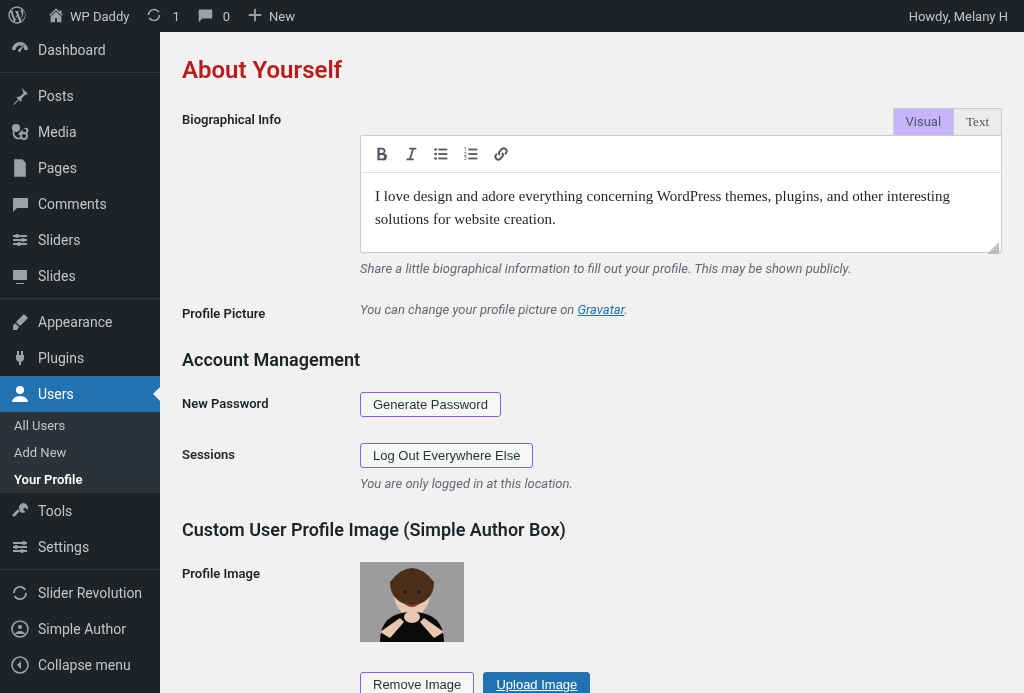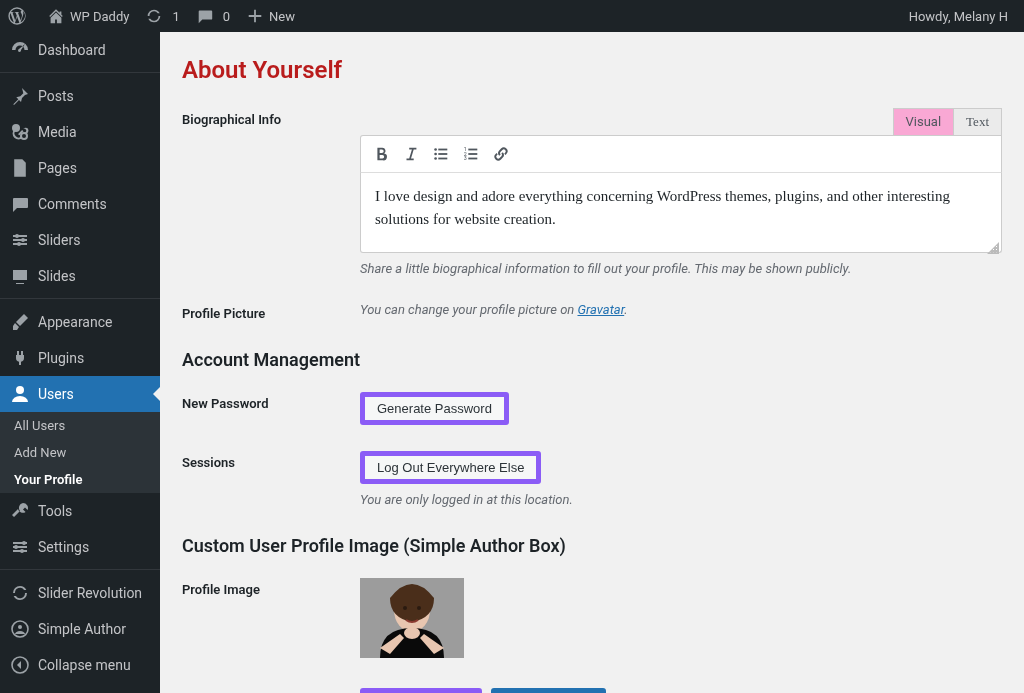--- a/index.html
+++ b/index.html
@@ -1,21 +1,21 @@
 <!DOCTYPE html>
 <html><head>
 <meta charset="utf-8">
 <style>
   * { box-sizing: border-box; margin: 0; padding: 0; }
   body { font-family: -apple-system, "Segoe UI", Roboto, Oxygen-Sans, Ubuntu, Cantarell, "Helvetica Neue", sans-serif; font-size: 13px; background: #f1f1f1; color: #3c434a; }
 
   
   #adminbar { position:relative; height:32px; background:#1d2327; color:#c3c4c7; display:flex; align-items:center; justify-content:space-between; font-size:13px; padding:0 8px 0 0; }
   #adminbar .abgroup { display:flex; align-items:center; height:100%; }
-  .abitem { display:flex; align-items:center; height:100%; padding:0 8px; cursor:pointer; color:#c3c4c7; }
+  .abitem { display:flex; align-items:flex-end; height:100%; padding:8px 8px; cursor:pointer; color:#c3c4c7; }
   .abitem .abicon { display:inline-flex; width:18px; height:18px; align-items:center; justify-content:center; margin-right:5px; }
   .abitem .abicon svg { width:18px; height:18px; fill:#9ca2a7; }
   .abnum { margin-left:4px; }
 
   
   #adminmenu { width:160px; background:#1d2327; color:#c3c4c7; float:left; min-height:661px; }
   .menuitem { display:flex; align-items:center; padding:8px 10px; cursor:pointer; color:#c3c4c7; font-size:14px; }
   .menuitem .micon { width:20px; height:20px; display:inline-flex; align-items:center; justify-content:center; margin-right:8px; }
   .menuitem .micon svg { width:20px; height:20px; fill:#9ca2a7; }
   .menuitem.current { background:#2271b1; color:#fff; position:relative; }
@@ -35,32 +35,32 @@
   h3.sect { font-size:18px; font-weight:600; color:#1d2327; margin:28px 0 22px 0; }
   .formrow { display:flex; align-items:flex-start; margin-bottom:26px; }
   .formrow.gap-sm { margin-bottom:3px; }
   .formrow .lbl { width:178px; flex:0 0 178px; font-weight:600; color:#1d2327; font-size:13px; padding-top:4px; }
   .formrow .fld { flex:1; }
 
   
   .edwrap { max-width:670px; }
   .edtabs { display:flex; justify-content:flex-end; }
   .edtab { padding:5px 12px; font-size:13px; border:1px solid #ccc; border-bottom:none; background:#ebebeb; color:#50575e; cursor:pointer; }
-  .edtab.active { background:#f9a8d4; }
+  .edtab.active { background:#c4b5fd; }
   .edtab + .edtab { margin-left:-1px;font-family:Liberation Serif, serif; }
   .edtoolbar { border:1px solid #ccc; border-bottom:1px solid #ddd; background:#fff; padding:4px 6px; display:flex; align-items:center; border-top-left-radius:3px;}
   .edbtn { width:28px; height:28px; display:inline-flex; align-items:center; justify-content:center; margin-right:2px; cursor:pointer; border-radius:2px;}
   .edbtn svg { width:18px; height:18px; fill:#50575e; }
   .edcontent { border:1px solid #ccc; border-top:none; background:#fff; min-height:80px; padding:12px 14px; font-family: Georgia, "Times New Roman", serif; font-size:15px; color:#1d2327; line-height:1.5; border-bottom-left-radius:3px;border-bottom-right-radius:3px; position:relative; }
   .resize-grip { position:absolute; right:2px; bottom:2px; width:12px; height:12px; }
   .resize-grip svg { width:12px; height:12px; fill:#bbb; }
   .helptext { font-size:13px; color:#646970; font-style:italic; margin-top:8px; }
   .helptext a { color:#2271b1; text-decoration:underline; }
 
-  .wpbutton { display:inline-block; padding:4px 12px; font-size:13px; border:5px solid #8b5cf6; border-radius:3px; background:#f6f7f7; color:#2c3338; cursor:pointer; }
+  .wpbutton { display:inline-block; padding:4px 12px; font-size:13px; border:1px solid #8b5cf6; border-radius:3px; background:#f6f7f7; color:#2c3338; cursor:pointer; }
   .wpbutton.primary { background:#2271b1; color:#fff; border-color:#2271b1;text-decoration:underline; }
 
   .profimg { width:104px; height:80px; overflow:hidden; }
   .profimg svg { display:block; }
   .btnrow { margin-top:30px; }
   .btnrow .wpbutton { margin-right:6px; }
 </style>
 </head>
 <body>
 

